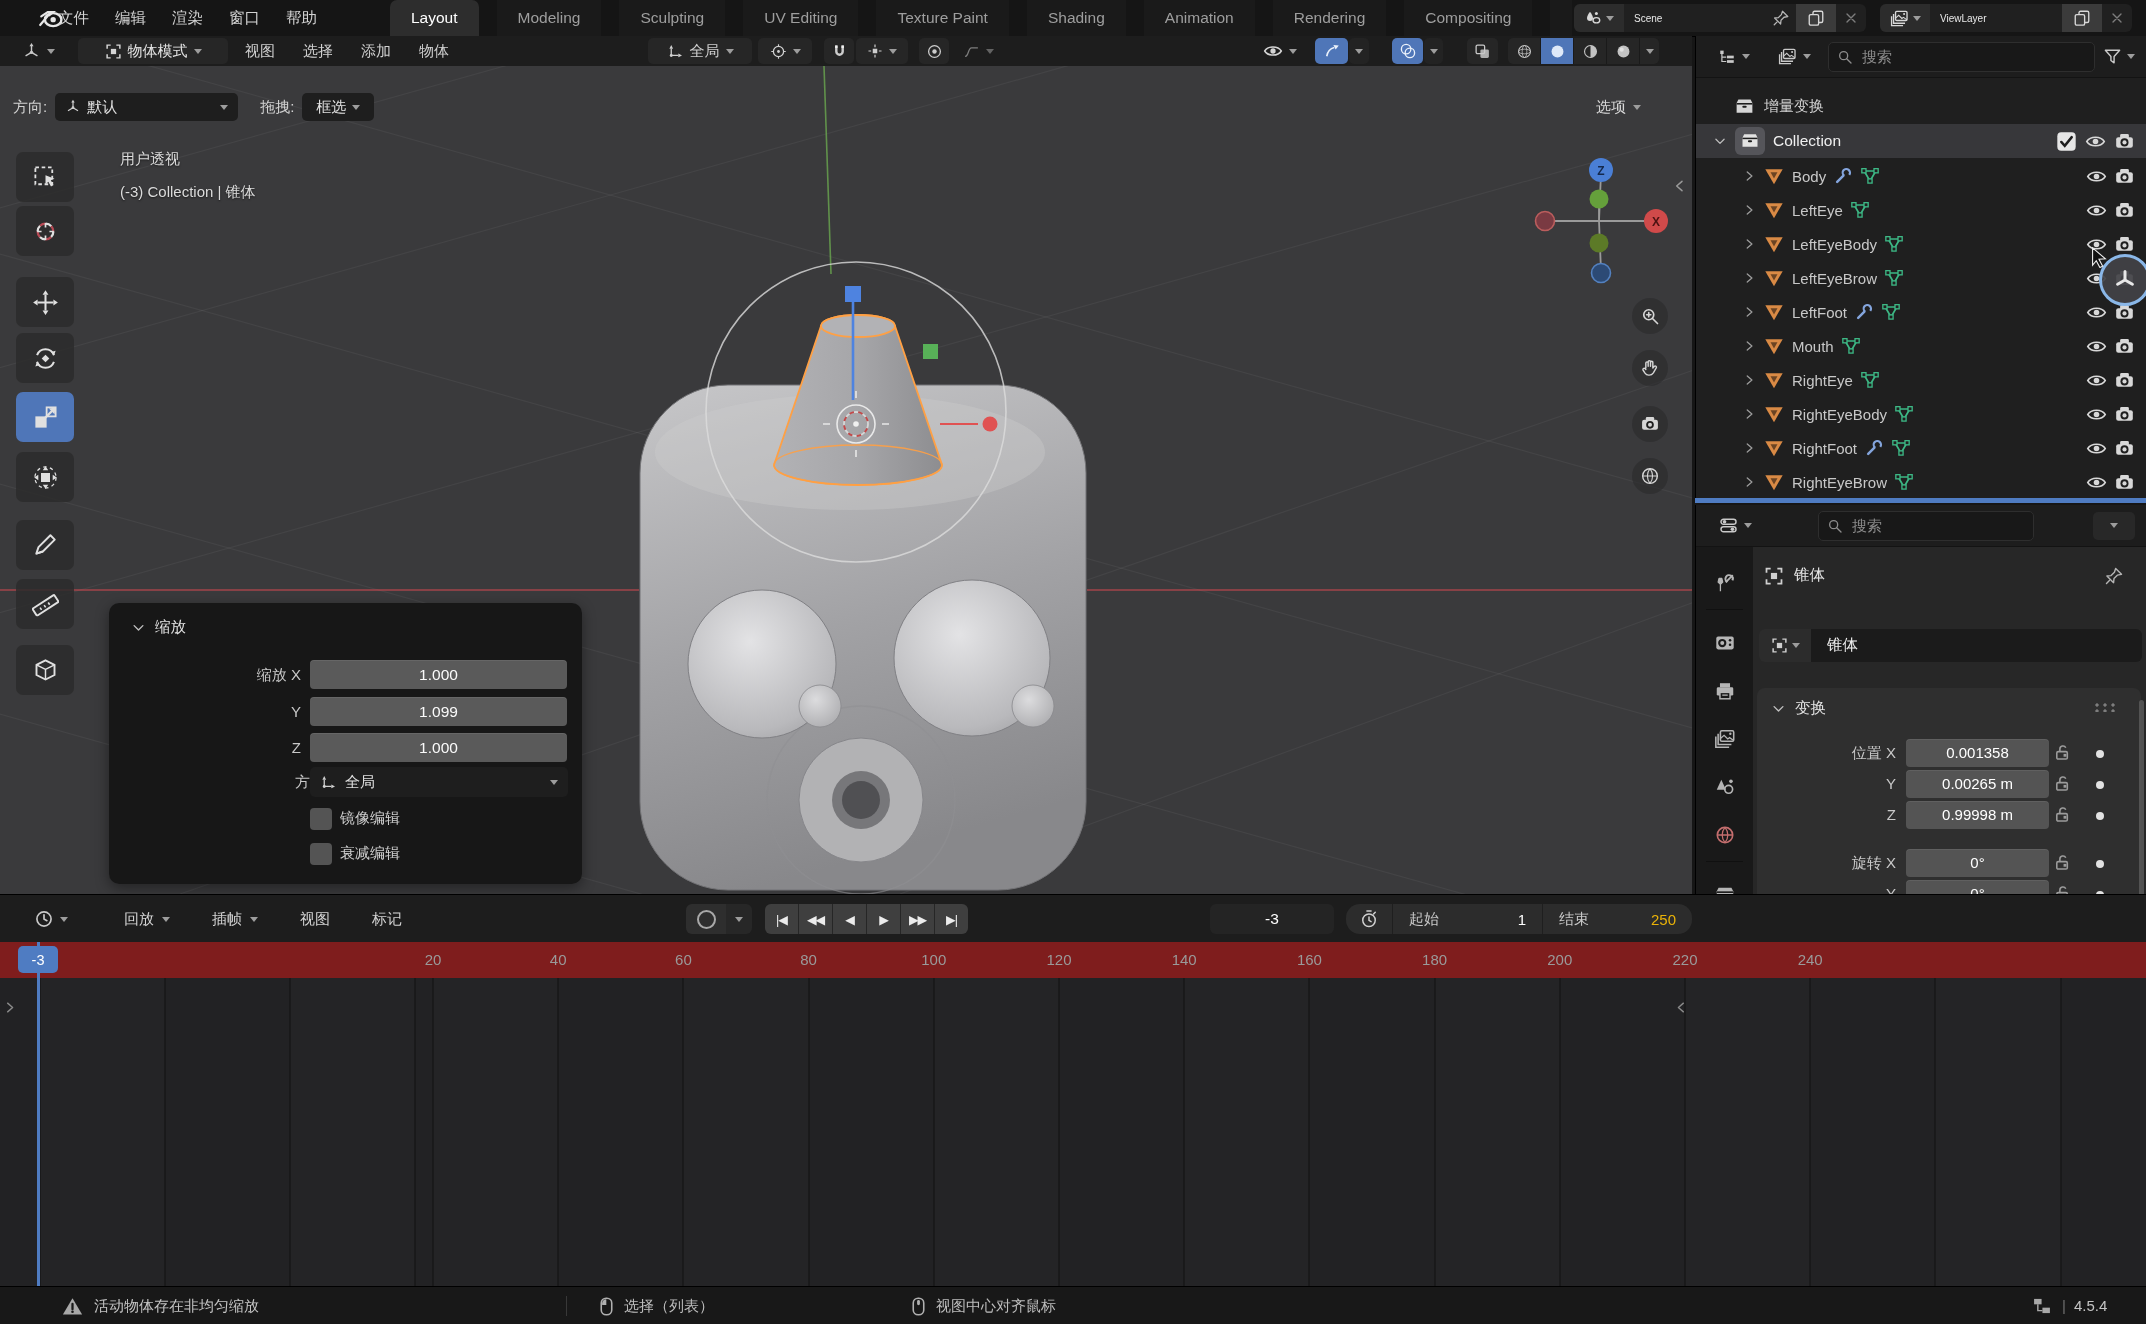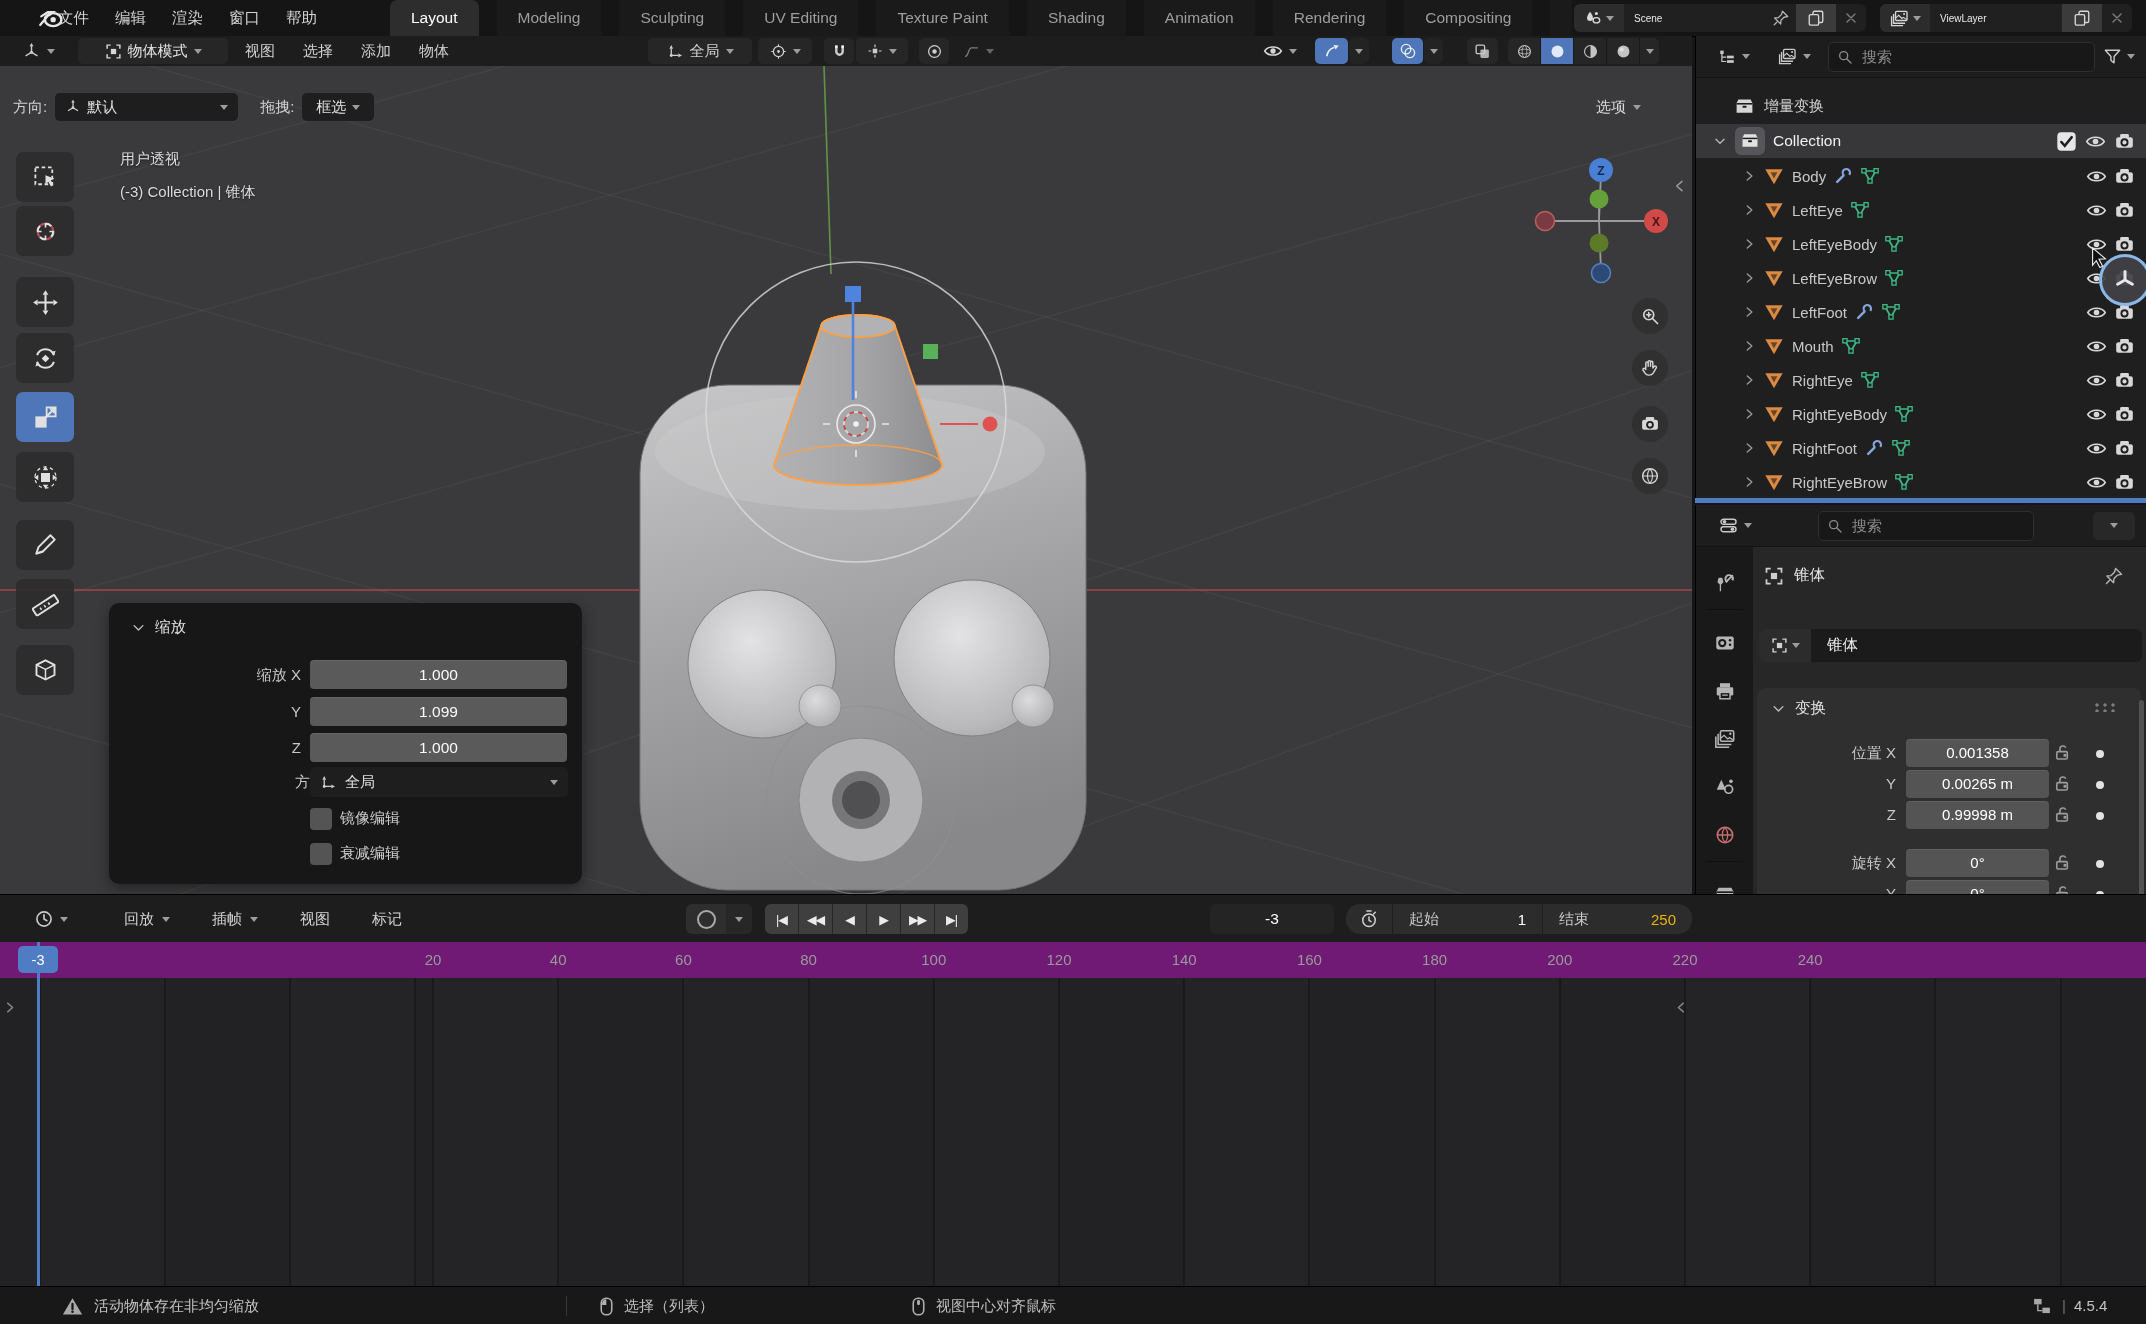--- a/index.html
+++ b/index.html
@@ -50,21 +50,21 @@
   .panel{position:absolute;left:61px;width:384px;background:#2f2f2f;border-radius:8px;}
   .prow{position:absolute;height:28px;width:100%;}
   .prow .plab{position:absolute;left:0;width:139px;text-align:right;color:#c9c9c9;line-height:28px;font-size:15px;}
   .prow .pval{position:absolute;left:149px;width:143px;height:28px;background:#545454;border-radius:4px;color:#fff;text-align:center;line-height:28px;font-size:15px;box-shadow:inset 0 1px 0 rgba(255,255,255,.07);}
   .prow .plock{position:absolute;left:295px;top:3px;color:#9c9c9c;}
   .prow .pdot{position:absolute;left:339px;top:10.5px;width:8px;height:8px;border-radius:50%;background:#e3e3e3;}
   .dots{width:26px;height:10px;background-image:radial-gradient(circle,#7d7d7d 1.5px,transparent 1.7px);background-size:8px 6px;}
   .secbar{position:absolute;left:0;width:384px;height:42px;background:#2f2f2f;border-radius:8px;display:flex;align-items:center;padding:0 14px;gap:9px;box-sizing:border-box;color:#dedede;}
   
   #tlhead{left:0;top:894px;width:2146px;height:48px;background:#1d1d1d;border-top:1px solid #000;}
-  #ruler{left:0;top:942px;width:2146px;height:36px;background:#701a75;border-bottom:1px solid #202020;}
+  #ruler{left:0;top:942px;width:2146px;height:36px;background:#7f1d1d;border-bottom:1px solid #202020;}
   .tick{position:absolute;transform:translateX(-50%);line-height:36px;color:#9a9a9a;font-size:15px;}
   #tlbody{left:0;top:978px;width:2146px;height:308px;
     background:repeating-linear-gradient(90deg,#242426 0px,#242426 125.2px,#222224 125.2px,#222224 250.4px);
     background-position-x:433px;}
   #tlbody .grid{position:absolute;inset:0;
     background:repeating-linear-gradient(90deg,rgba(0,0,0,.28) 0 2px,transparent 2px 125.2px);
     background-position-x:432px;}
   .pbtn{width:33px;height:30px;background:#3f3f3f;display:flex;align-items:center;justify-content:center;color:#ececec;font-size:12.5px;letter-spacing:-1px;}
   
   #status{left:0;top:1286px;width:2146px;height:38px;background:#181818;border-top:1px solid #000;color:#bdbdbd;}

